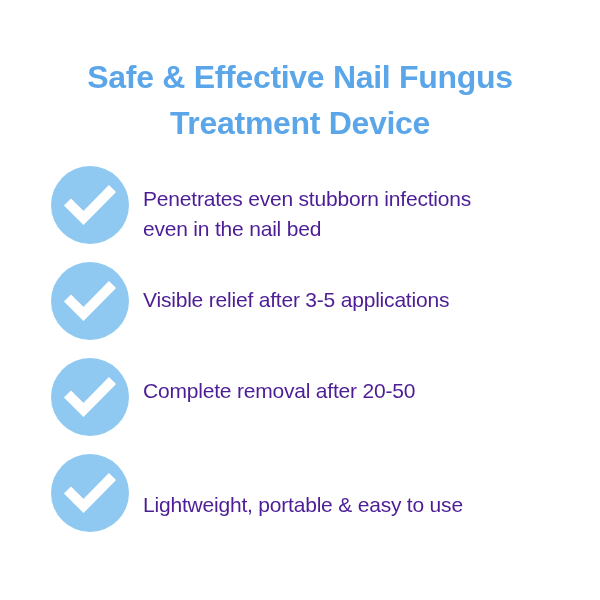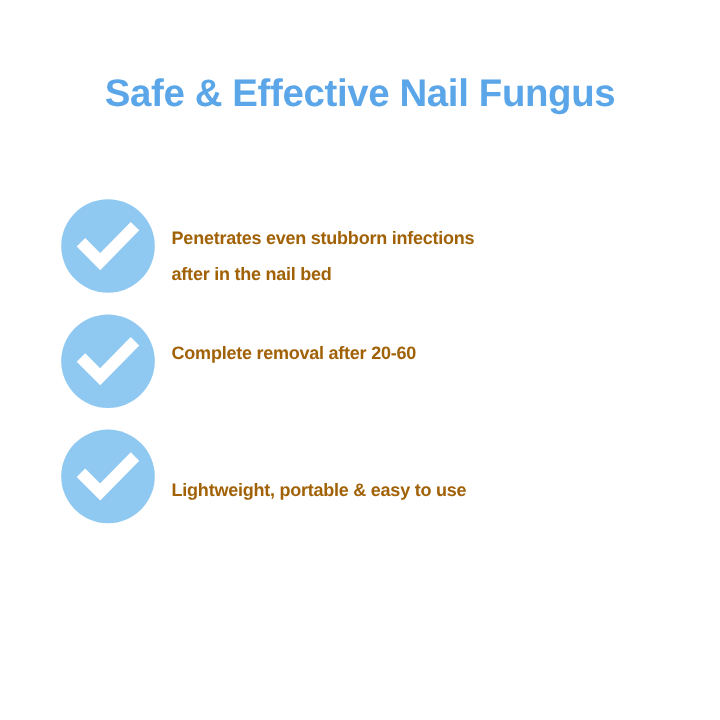--- a/index.html
+++ b/index.html
@@ -71,69 +71,80 @@
     position: absolute;
     left: 0;
     top: 0;
     width: 78px;
     height: 78px;
     display: block;
   }
 
   .benefit-text {
     flex: 1 1 auto;
-    color: #a16207;
+    color: #4c1d95;
     font-family: "Liberation Sans", sans-serif;
-    font-weight: bold;
-    font-size: 15px;
+    font-weight: normal;
+    font-size: 21px;
     line-height: 30px;
     letter-spacing: -0.2px;
     padding-left: 14px;
     box-sizing: border-box;
   }
 
   
   .row-0 .benefit-text { padding-top: 18px; }
   .row-1 .benefit-text { padding-top: 23px; }
   .row-2 .benefit-text { padding-top: 18px; }
   .row-3 .benefit-text { padding-top: 23px; }
 </style>
 </head>
 <body>
 
 <div class="page">
 
   <div class="title-block">
     <span class="title-line">Safe &amp; Effective Nail Fungus</span>
+    <span class="title-line">Treatment Device</span>
   </div>
 
   <div class="benefit-list">
 
     <div class="benefit-row row-0">
       <span class="check-badge">
         <svg viewBox="0 0 78 78" xmlns="http://www.w3.org/2000/svg" aria-hidden="true">
           <path d="M20 39.5 L32.5 52 L58 26" fill="none" stroke="#FFFFFF" stroke-width="10" stroke-linecap="square" stroke-linejoin="miter"></path>
         </svg>
       </span>
       <div class="benefit-text">
         <span>Penetrates even stubborn infections</span>
         <br>
-        <span>after in the nail bed</span>
+        <span>even in the nail bed</span>
       </div>
     </div>
 
+    <div class="benefit-row row-1">
+      <span class="check-badge">
+        <svg viewBox="0 0 78 78" xmlns="http://www.w3.org/2000/svg" aria-hidden="true">
+          <path d="M20 39.5 L32.5 52 L58 26" fill="none" stroke="#FFFFFF" stroke-width="10" stroke-linecap="square" stroke-linejoin="miter"></path>
+        </svg>
+      </span>
+      <div class="benefit-text">
+        <span>Visible relief after 3-5 applications</span>
+      </div>
+    </div>
 
     <div class="benefit-row row-2">
       <span class="check-badge">
         <svg viewBox="0 0 78 78" xmlns="http://www.w3.org/2000/svg" aria-hidden="true">
           <path d="M20 39.5 L32.5 52 L58 26" fill="none" stroke="#FFFFFF" stroke-width="10" stroke-linecap="square" stroke-linejoin="miter"></path>
         </svg>
       </span>
       <div class="benefit-text">
-        <span>Complete removal after 20-60</span>
+        <span>Complete removal after 20-50</span>
         <br>
       </div>
     </div>
 
     <div class="benefit-row row-3">
       <span class="check-badge">
         <svg viewBox="0 0 78 78" xmlns="http://www.w3.org/2000/svg" aria-hidden="true">
           <path d="M20 39.5 L32.5 52 L58 26" fill="none" stroke="#FFFFFF" stroke-width="10" stroke-linecap="square" stroke-linejoin="miter"></path>
         </svg>
       </span>

